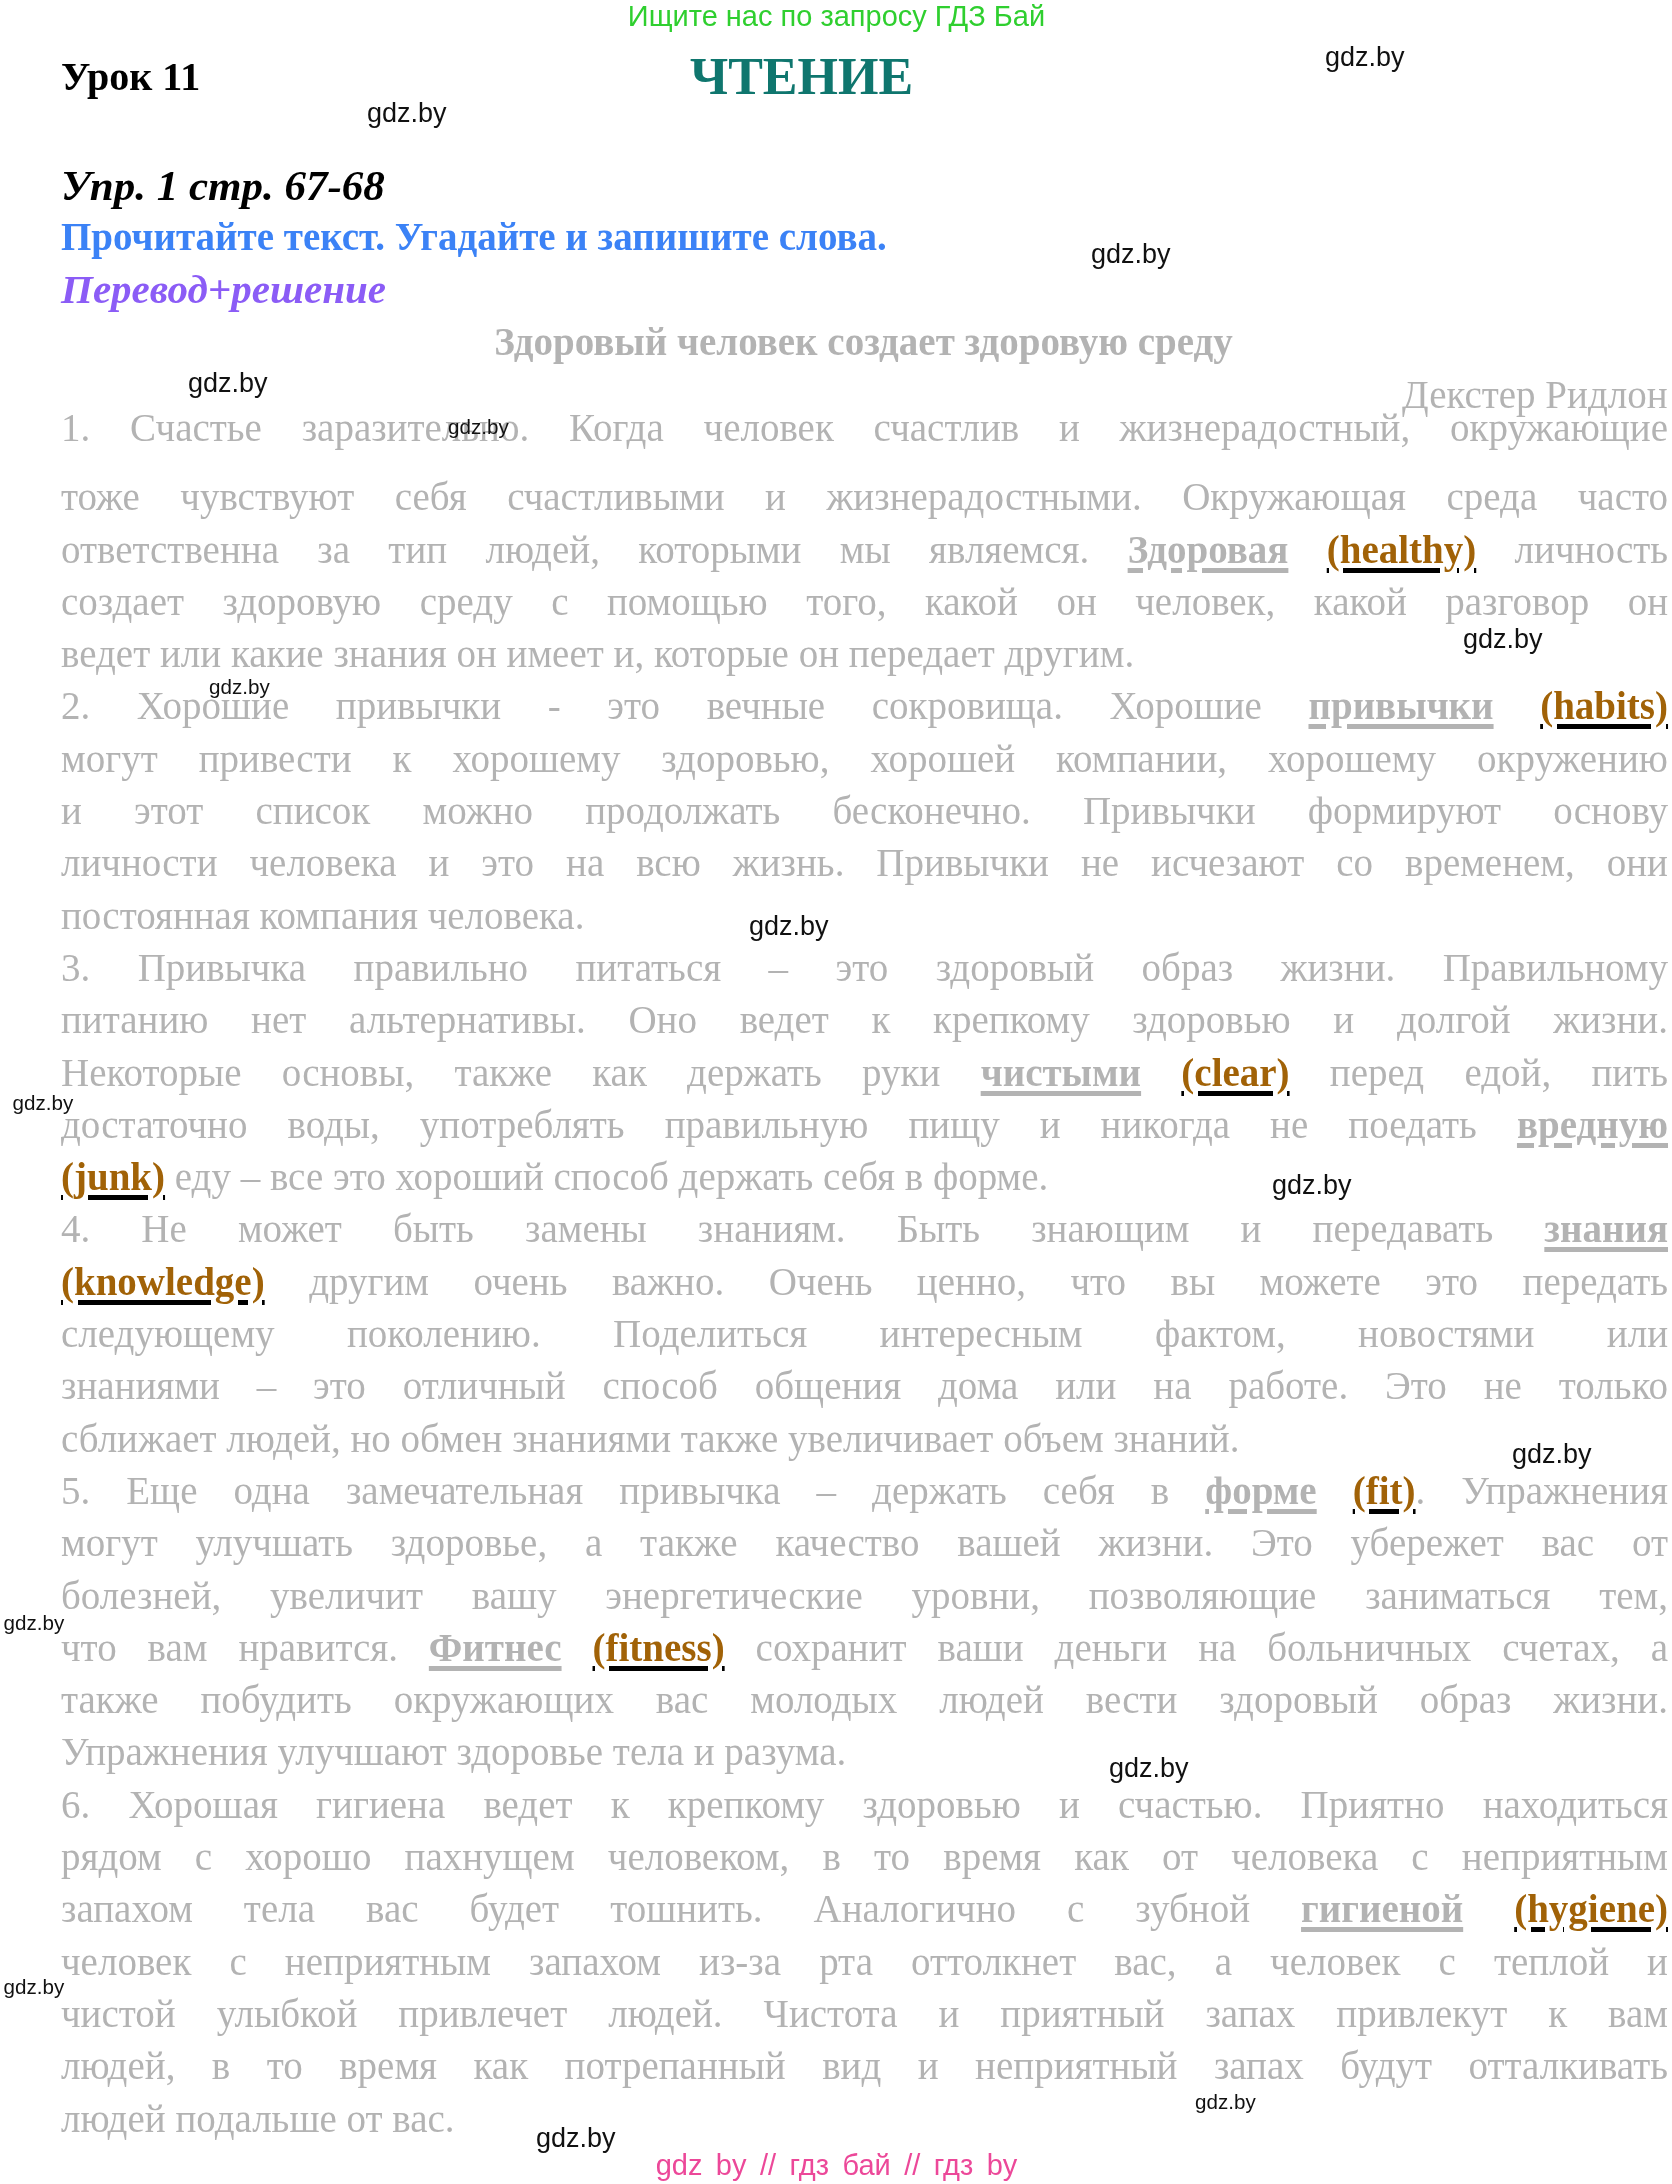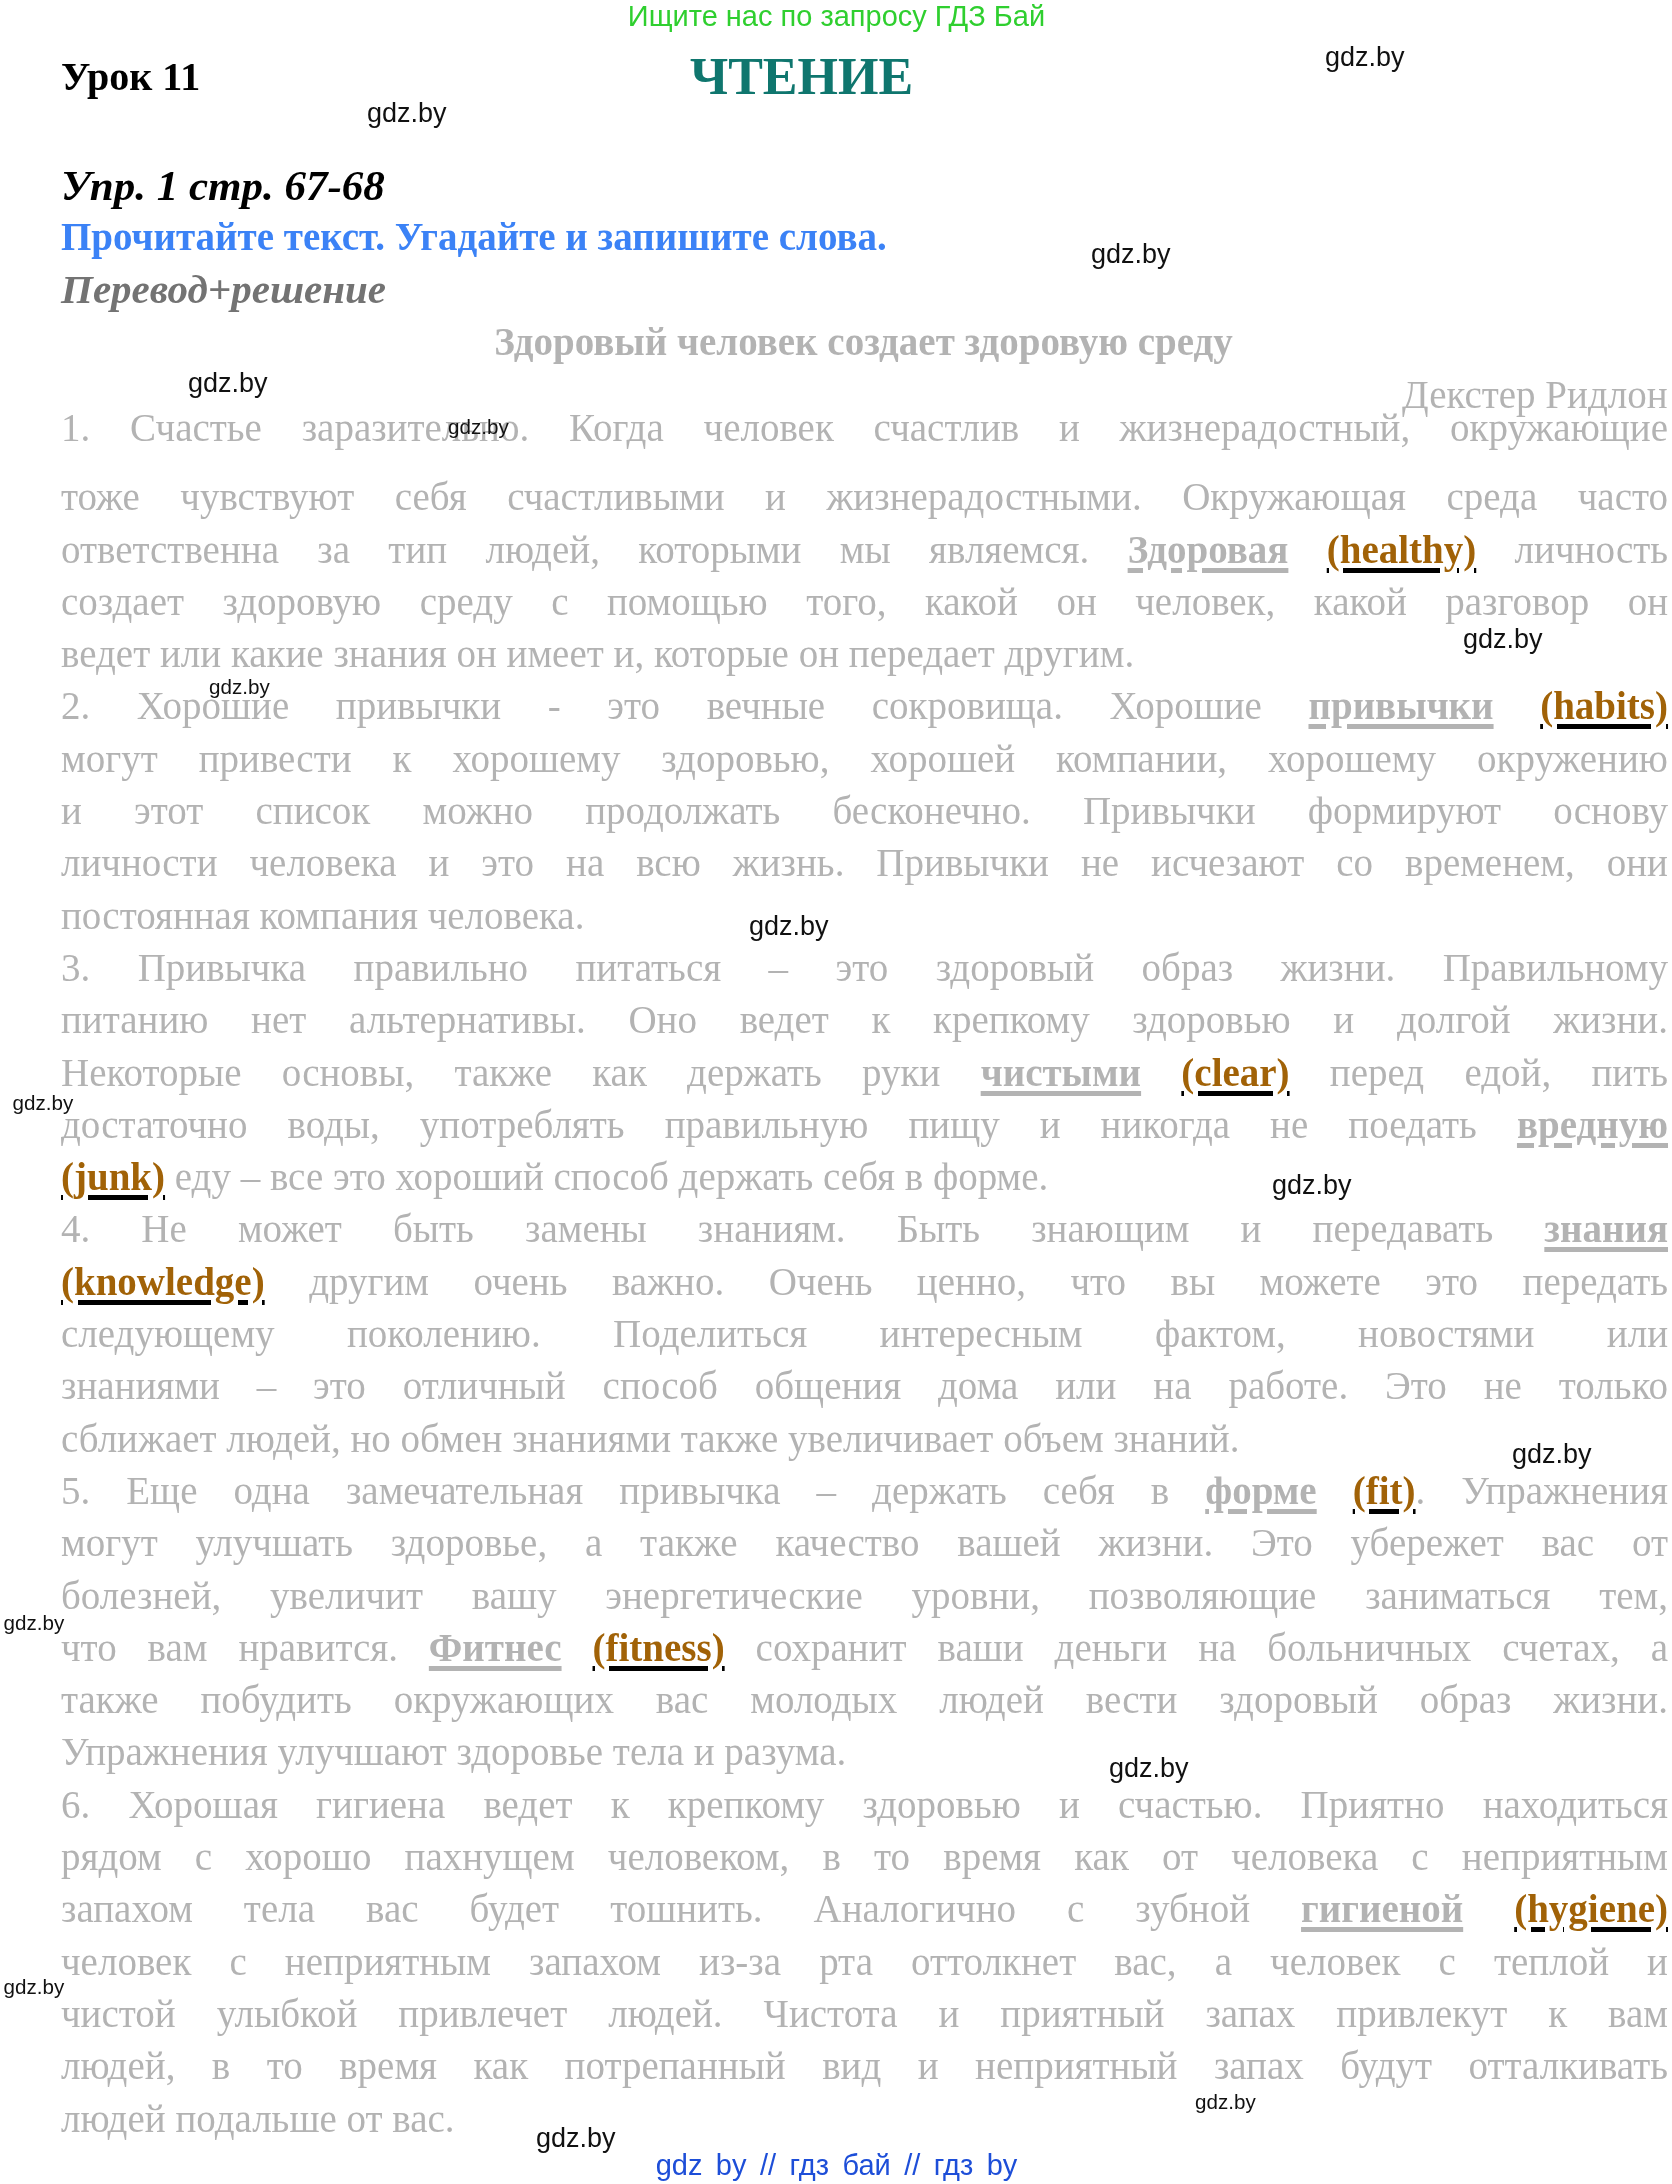--- a/index.html
+++ b/index.html
@@ -1,26 +1,26 @@
 <!DOCTYPE html>
 <html style="font-size:14.3px"><head>
 <meta charset="utf-8">
 <style>
   html, body { margin:0; padding:0; background:#ffffff; }
   body { width:1673px; height:2184px; position:relative; overflow:hidden; }
   .abs { position:absolute; white-space:nowrap; }
   .wm-top { left:0; width:1673px; top:0; text-align:center; font-family:"Liberation Sans", sans-serif; font-size:29px; color:#2fcf2f; line-height:32px; }
-  .wm-foot { left:0; width:1673px; top:2149px; text-align:center; font-family:"Liberation Sans", sans-serif; font-size:29px; color:#1d4ed8; line-height:32px; word-spacing:5.4px; }
+  .wm-foot { left:0; width:1673px; top:2149px; text-align:center; font-family:"Liberation Sans", sans-serif; font-size:29px; color:#ec4899; line-height:32px; word-spacing:5.4px; }
   .gdz { font-family:"Liberation Sans", sans-serif; color:#111; font-size:27px; line-height:29px; }
   .gdz.sm { font-size:20.6px; }
   .lesson { left:61px; top:47px; font-family:"Liberation Serif", serif; font-weight:bold; font-size:40px; color:#000; line-height:59px; }
   .section { left:690px; top:47px; font-family:"Liberation Serif", serif; font-weight:bold; font-size:52px; color:#0f766e; line-height:59px; }
   .ex { left:61px; top:161px; font-family:"Liberation Serif", serif; font-weight:bold; font-style:italic; font-size:43px; color:#000; line-height:50px; }
   .task { left:61px; top:213px; font-family:"Liberation Serif", serif; font-weight:bold; font-size:39px; color:#3b82f6; line-height:48px; }
-  .trans { left:61px; top:265px; font-family:"Liberation Serif", serif; font-weight:bold; font-style:italic; font-size:41px; color:#737373; line-height:48px; }
+  .trans { left:61px; top:265px; font-family:"Liberation Serif", serif; font-weight:bold; font-style:italic; font-size:41px; color:#8b5cf6; line-height:48px; }
   .ttl { left:0; width:1727px; top:318px; text-align:center; font-family:"Liberation Serif", serif; font-weight:bold; font-size:39px; color:#b3b3b3; line-height:48px; }
   .author { right:5.4px; top:371px; font-family:"Liberation Serif", serif; font-size:39px; color:#b3b3b3; line-height:48px; }
   .line { left:61px; width:1607px; font-family:"Liberation Serif", serif; font-size:39px; color:#b3b3b3; line-height:48px; white-space:nowrap; }
   .line.j { text-align:justify; text-align-last:justify; }
   .ru { font-weight:bold; color:#b3b3b3; text-decoration:underline; text-decoration-color:#b3b3b3; text-decoration-thickness:4.5px; text-underline-offset:5.4px; }
   .en { font-weight:bold; color:#a16207; text-decoration:underline; text-decoration-color:#000; text-decoration-thickness:4.5px; text-underline-offset:5.4px; }
 </style>
 </head>
 <body>
 

